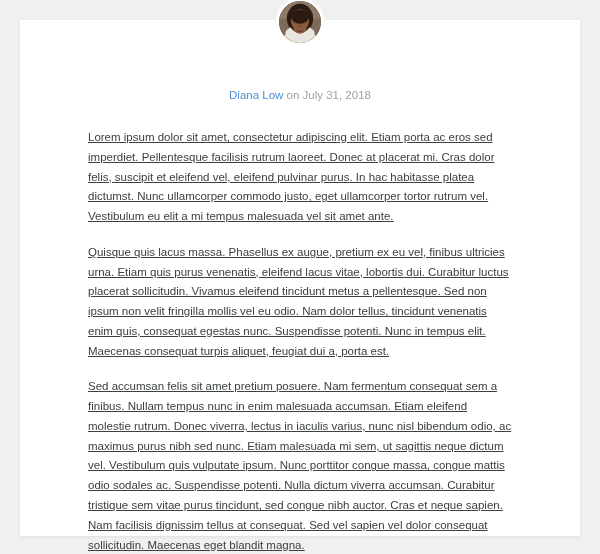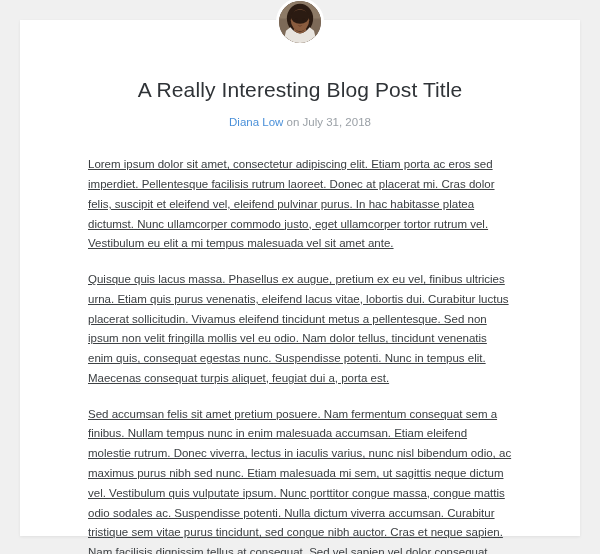--- a/index.html
+++ b/index.html
@@ -114,21 +114,20 @@
             <path d="M17 31 Q24 39 31 31 L31 34 Q24 40 17 34 Z" fill="#8a5c3e"></path>
             <ellipse cx="19.5" cy="21" rx="1.5" ry="1.2" fill="#2a1a12"></ellipse>
             <ellipse cx="28.5" cy="21" rx="1.5" ry="1.2" fill="#2a1a12"></ellipse>
             <path d="M21 27 Q24 29.5 27 27 Q24 31 21 27 Z" fill="#5e3524"></path>
           </g>
         </svg>
       </div>
     </div>
 
     <div class="content">
-      <h1 class="title">A Really Interesting Blog Post Title</h1>
 
       <div class="byline">
         <a href="#">Diana Low</a><span> on </span><span>July 31, 2018</span>
       </div>
 
       <div class="body">
         <p>Lorem ipsum dolor sit amet, consectetur adipiscing elit. Etiam porta ac eros sed imperdiet. Pellentesque facilisis rutrum laoreet. Donec at placerat mi. Cras dolor felis, suscipit et eleifend vel, eleifend pulvinar purus. In hac habitasse platea dictumst. Nunc ullamcorper commodo justo, eget ullamcorper tortor rutrum vel. Vestibulum eu elit a mi tempus malesuada vel sit amet ante.</p>
         <p>Quisque quis lacus massa. Phasellus ex augue, pretium ex eu vel, finibus ultricies urna. Etiam quis purus venenatis, eleifend lacus vitae, lobortis dui. Curabitur luctus placerat sollicitudin. Vivamus eleifend tincidunt metus a pellentesque. Sed non ipsum non velit fringilla mollis vel eu odio. Nam dolor tellus, tincidunt venenatis enim quis, consequat egestas nunc. Suspendisse potenti. Nunc in tempus elit. Maecenas consequat turpis aliquet, feugiat dui a, porta est.</p>
         <p>Sed accumsan felis sit amet pretium posuere. Nam fermentum consequat sem a finibus. Nullam tempus nunc in enim malesuada accumsan. Etiam eleifend molestie rutrum. Donec viverra, lectus in iaculis varius, nunc nisl bibendum odio, ac maximus purus nibh sed nunc. Etiam malesuada mi sem, ut sagittis neque dictum vel. Vestibulum quis vulputate ipsum. Nunc porttitor congue massa, congue mattis odio sodales ac. Suspendisse potenti. Nulla dictum viverra accumsan. Curabitur tristique sem vitae purus tincidunt, sed congue nibh auctor. Cras et neque sapien. Nam facilisis dignissim tellus at consequat. Sed vel sapien vel dolor consequat sollicitudin. Maecenas eget blandit magna.</p>
       </div>

